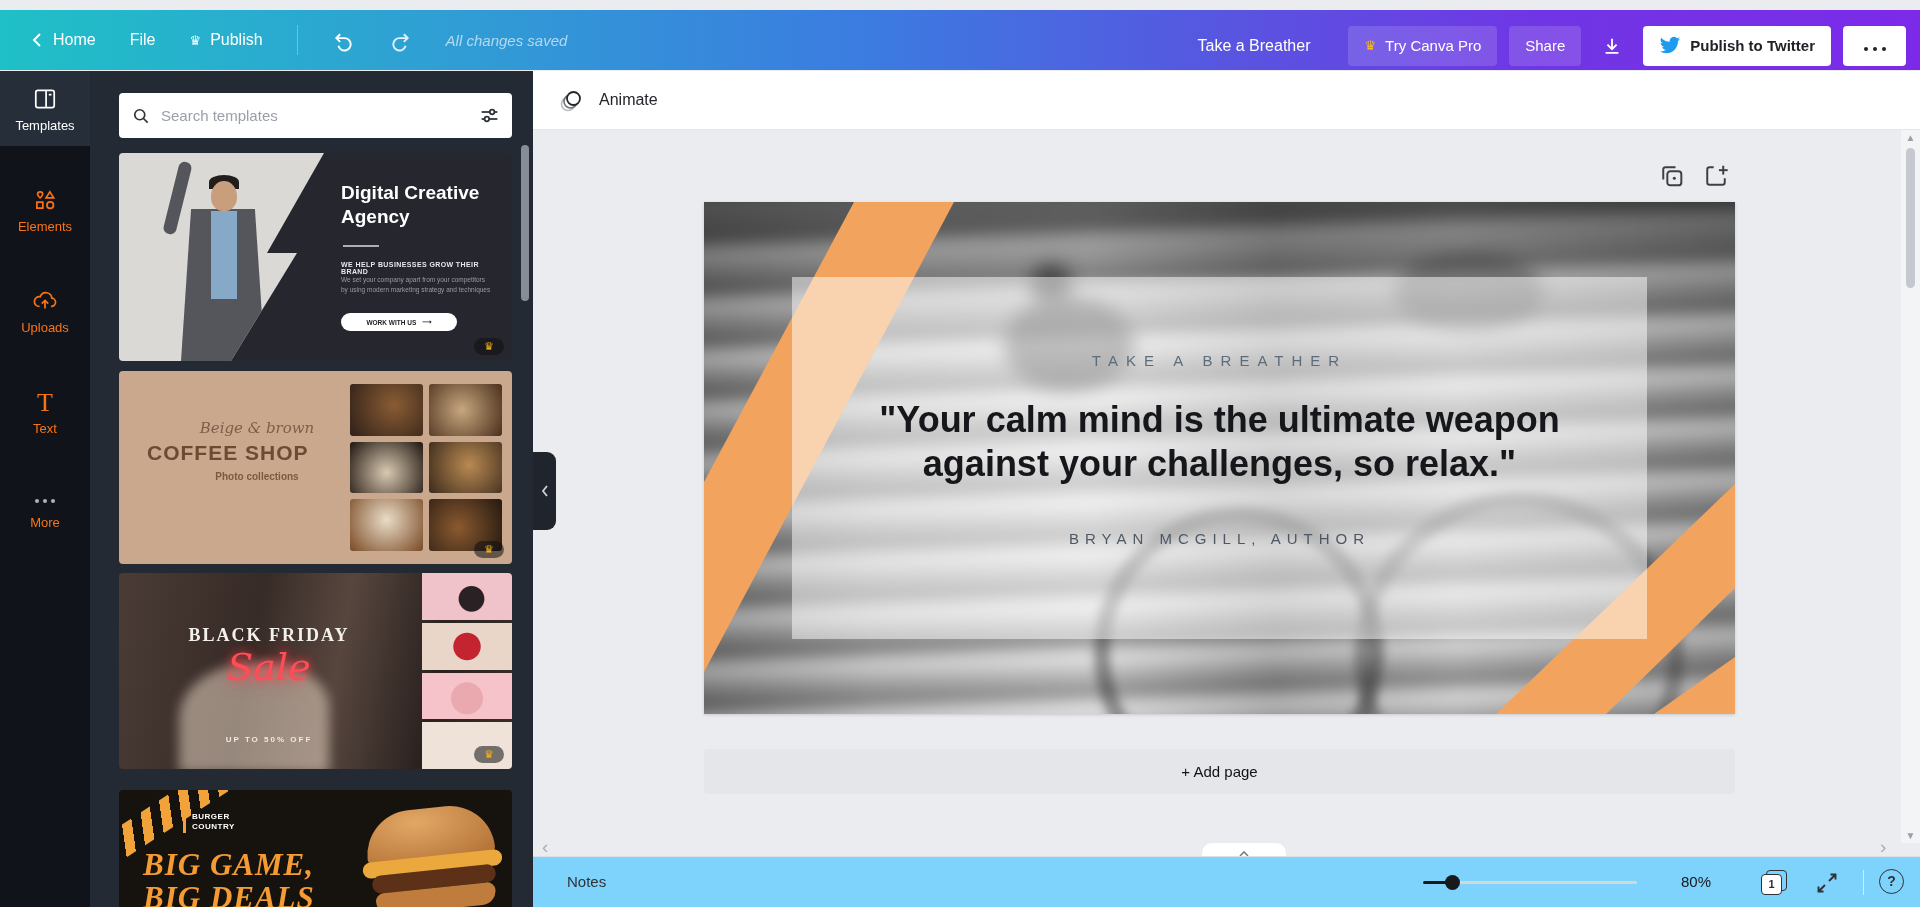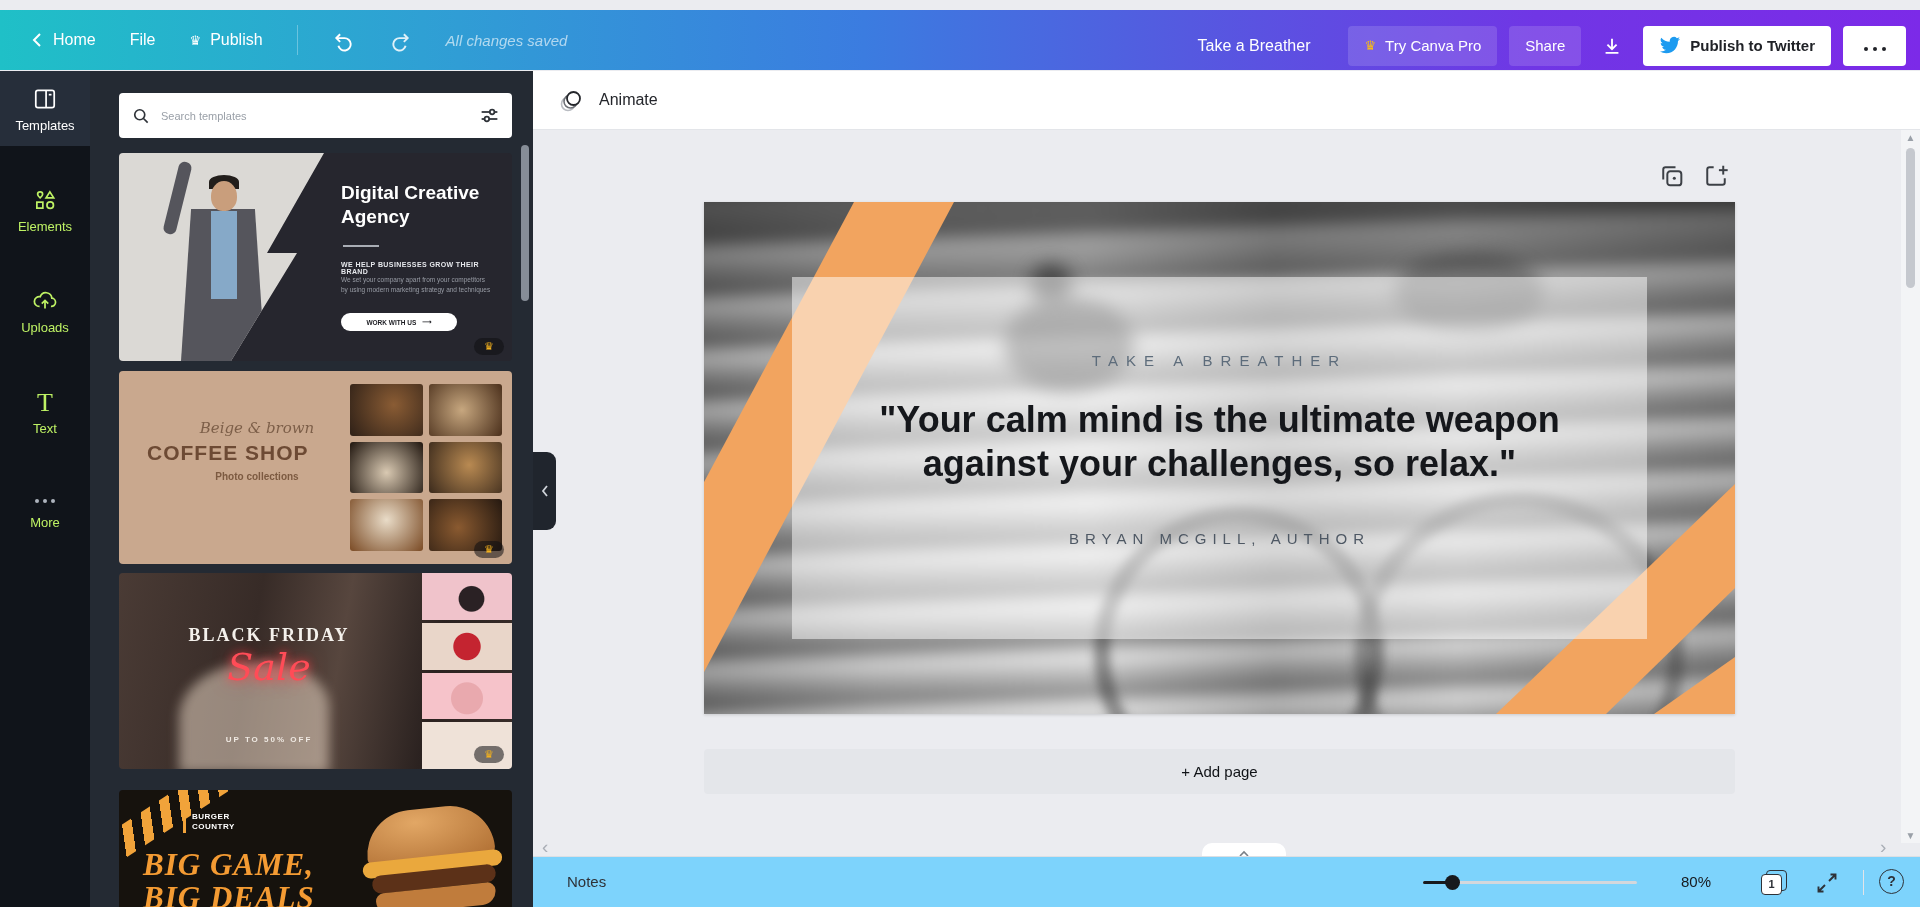--- a/index.html
+++ b/index.html
@@ -20,30 +20,30 @@
   .tb-btn { height:40px; display:flex; align-items:center; gap:9px; padding:0 16px;
             border-radius:4px; color:#fff; font-size:15px; font-weight:500;
             background:rgba(255,255,255,.14); cursor:pointer; }
   .tb-btn.plain { background:transparent; padding:0 8px; }
   .tb-btn.white { background:#fff; color:#202227; font-weight:700; }
   .crown { font-size:13px; line-height:1; }
   .dots i { display:inline-block; width:4px; height:4px; border-radius:50%; background:#202227; margin:0 2.5px; }
 
   
   .rail { position:absolute; left:0; top:71px; width:90px; height:836px; background:#10141a; }
-  .rail-item { width:90px; padding:15px 0 13px; text-align:center; color:#bef264; font-size:13px; cursor:pointer; }
+  .rail-item { width:90px; padding:15px 0 13px; text-align:center; color:#f97316; font-size:13px; cursor:pointer; }
   .rail-item svg { display:block; margin:0 auto 6px; }
   .rail-item.active { background:#262e3a; color:#fff; }
   .rail-dots i { display:inline-block; width:4px; height:4px; border-radius:50%; background:#aeb4bd; margin:9px 2px; }
 
   
   .panel { position:absolute; left:90px; top:71px; width:443px; height:836px; background:#242a33; }
   .searchbox { position:absolute; left:29px; top:22px; width:393px; height:45px; background:#fff;
                border-radius:4px; display:flex; align-items:center; padding:0 12px; gap:10px; }
-  .searchbox input { flex:1; border:none; outline:none; font-size:11px; color:#7f1d1d;
+  .searchbox input { flex:1; border:none; outline:none; font-size:15px; color:#7f1d1d;
                      font-family:"Liberation Sans",sans-serif; }
   .searchbox input::placeholder { color:#9aa0a8; }
   .thumb { position:absolute; left:29px; width:393px; border-radius:4px; overflow:hidden; cursor:pointer; }
   .crown-badge { position:absolute; right:8px; bottom:6px; width:30px; height:17px; border-radius:9px;
                  background:rgba(15,15,18,.55); color:#f2b01e; font-size:11px; line-height:17px;
                  text-align:center; }
   .panel-scroll { position:absolute; left:431px; top:74px; width:8px; height:156px; background:#868d97; border-radius:4px; cursor:grab; }
   .collapse-tab { position:absolute; left:533px; top:452px; width:23px; height:78px; background:#20252d;
                   border-radius:0 9px 9px 0; display:flex; align-items:center; justify-content:center;
                   color:#cfd3d9; cursor:pointer; }

